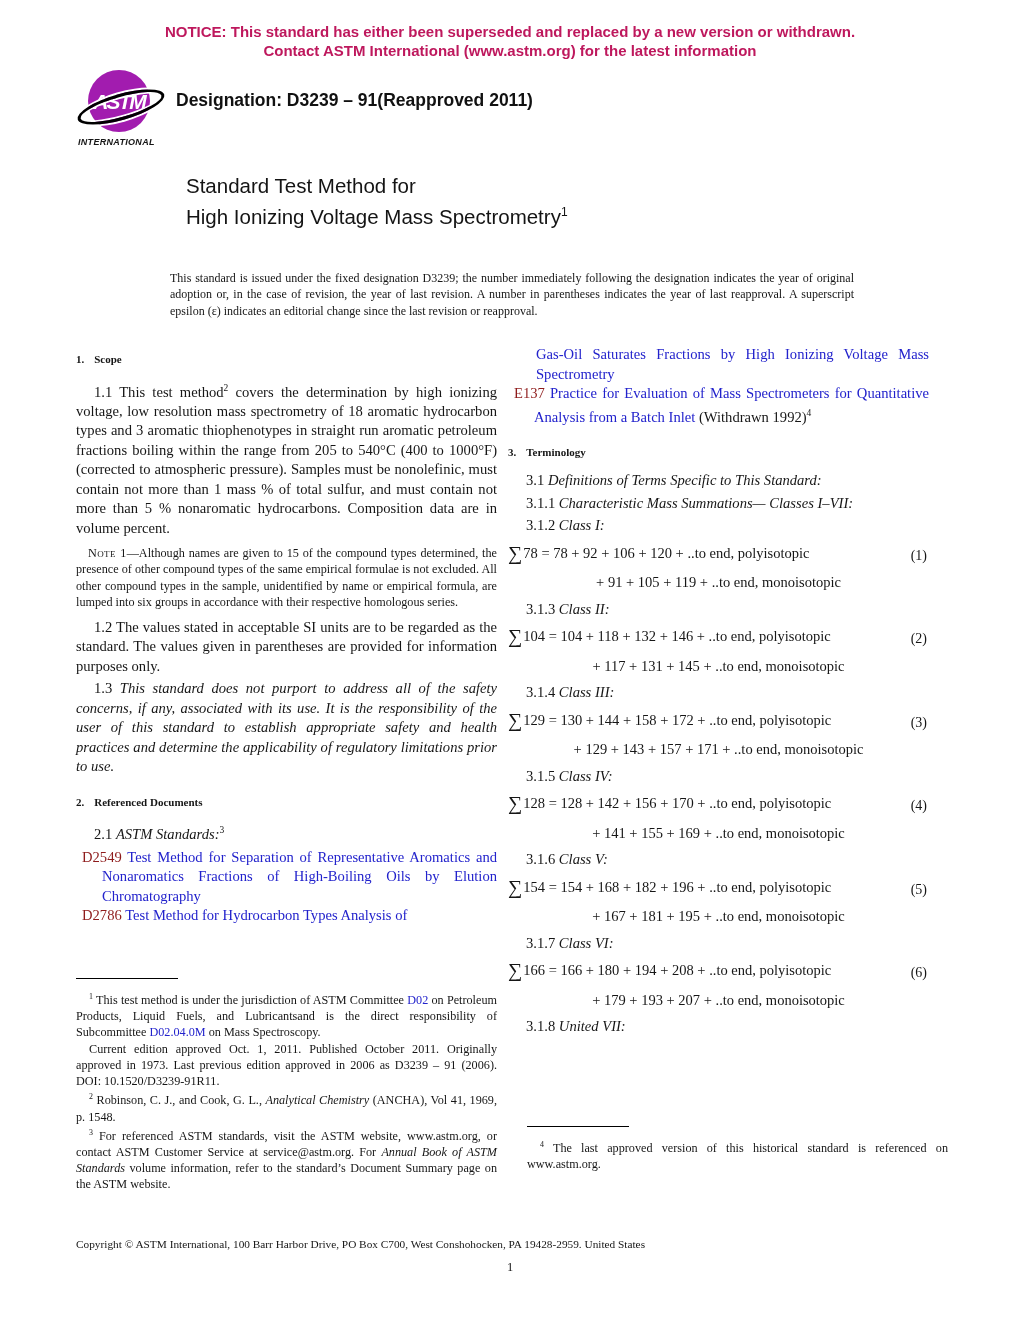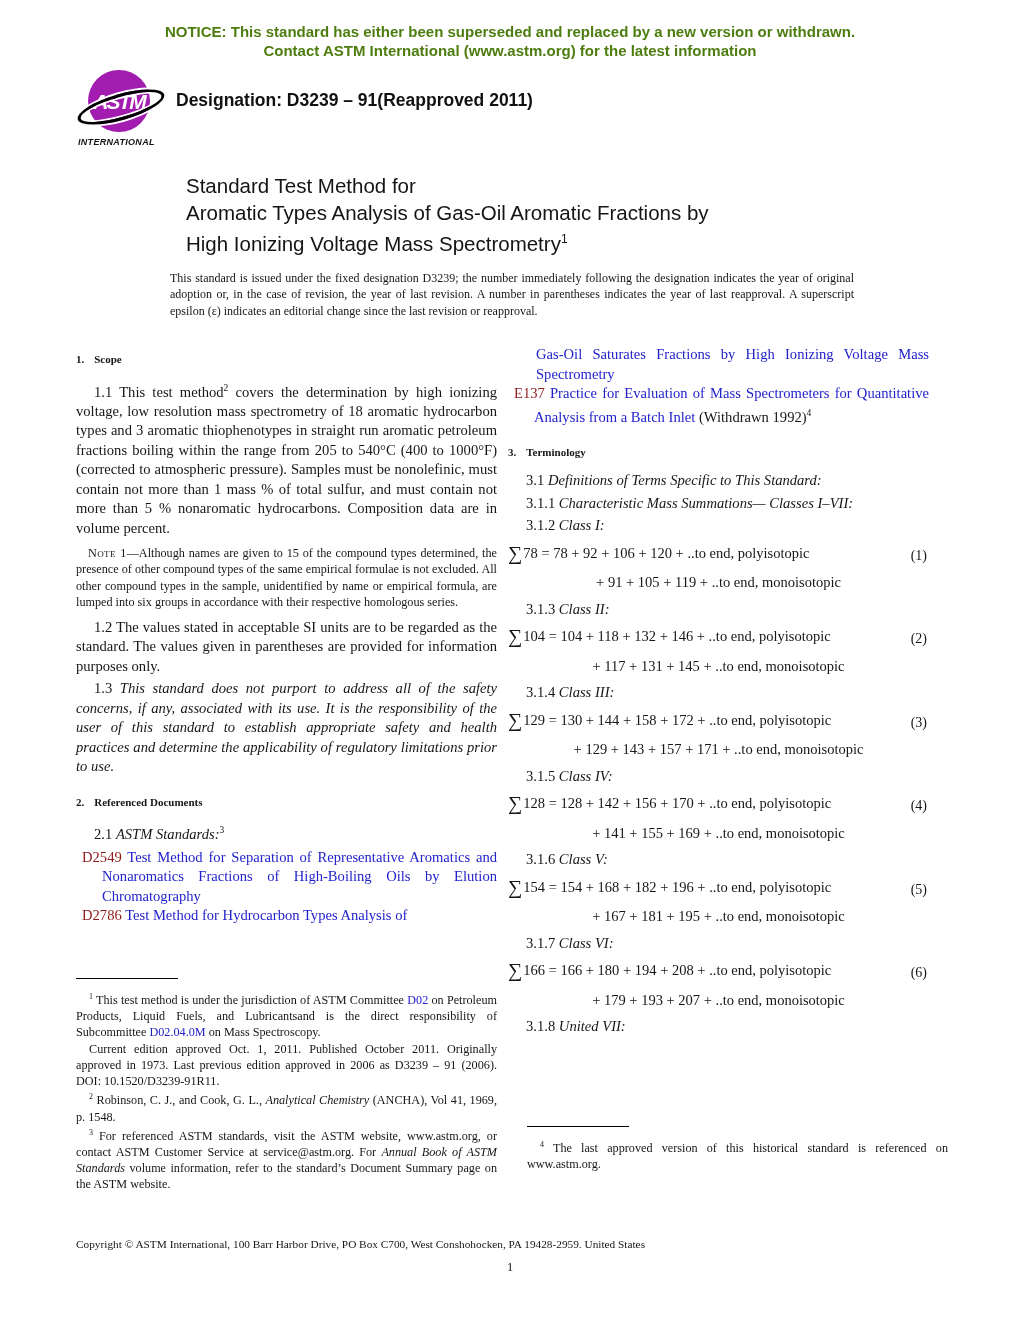--- a/index.html
+++ b/index.html
@@ -5,21 +5,21 @@
   * { margin:0; padding:0; box-sizing:border-box; }
   html,body { background:#ffffff; }
   .page {
     position:relative; width:1020px; height:1320px; margin:0 auto;
     background:#ffffff; color:#161616;
     font-family:"Liberation Serif", serif; overflow:hidden;
   }
   
   .notice {
     position:absolute; top:22px; left:0; right:0; text-align:center;
-    color:#4d7c0f; font-family:"Liberation Sans", sans-serif;
+    color:#be185d; font-family:"Liberation Sans", sans-serif;
     font-weight:700; font-size:15px; line-height:19px;
   }
   
   .logo { position:absolute; left:78px; top:70px; width:100px; height:84px; }
   .logo-circle {
     position:relative; width:62px; height:62px; margin-left:10px;
     background:#a21caf; border-radius:50%; display:flex; flex-direction:row;
     align-items:center; justify-content:center; z-index:1;
   }
   .logo-letters {
@@ -114,21 +114,20 @@
       <div class="logo-letters">AS</div>
       <div class="logo-letters">TM</div>
     </div>
     <div class="logo-intl">INTERNATIONAL</div>
   </div>
 
   <div class="designation">Designation: D3239 – 91(Reapproved 2011)</div>
 
   <div class="title-block">
     <div>Standard Test Method for</div>
-    <div>Aromatic Types Analysis of Gas-Oil Aromatic Fractions by</div>
     <div><span>High Ionizing Voltage Mass Spectrometry</span><sup>1</sup></div>
   </div>
 
   <div class="issued">This standard is issued under the fixed designation D3239; the number immediately following the designation indicates the year of original adoption or, in the case of revision, the year of last revision. A number in parentheses indicates the year of last reapproval. A superscript epsilon (ε) indicates an editorial change since the last revision or reapproval.</div>
 
   <div class="col col-left">
 
     <h2 class="sec first"><span class="sec-num">1.</span><span>Scope</span></h2>
 
     <p class="body-p indent"><span>1.1 This test method</span><sup>2</sup><span> covers the determination by high ionizing voltage, low resolution mass spectrometry of 18 aromatic hydrocarbon types and 3 aromatic thiophenotypes in straight run aromatic petroleum fractions boiling within the range from 205 to 540°C (400 to 1000°F) (corrected to atmospheric pressure). Samples must be nonolefinic, must contain not more than 1 mass % of total sulfur, and must contain not more than 5 % nonaromatic hydrocarbons. Composition data are in volume percent.</span></p>

